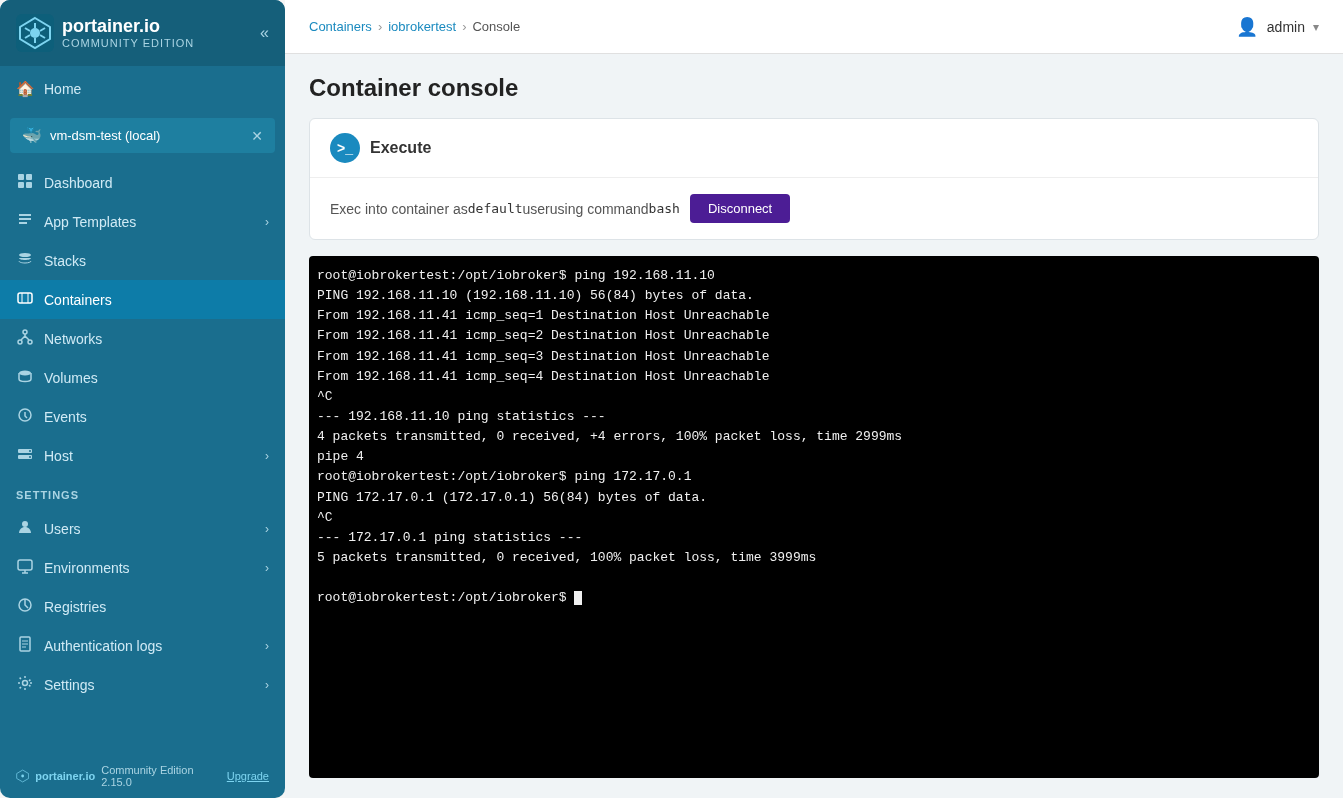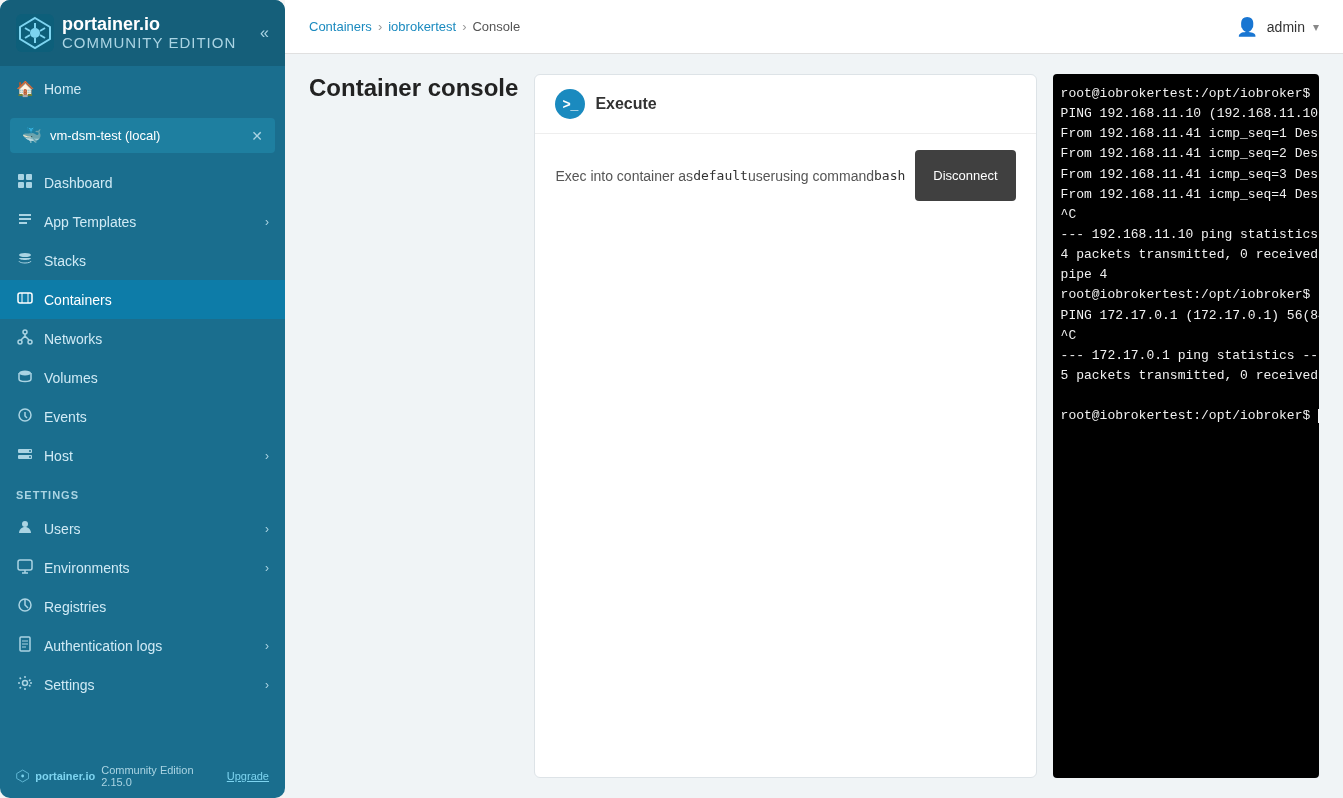--- a/index.html
+++ b/index.html
@@ -38,21 +38,21 @@
       display: flex;
       flex-direction: column;
       line-height: 1.1;
     }
     .logo-title {
       font-size: 18px;
       font-weight: 700;
       color: #fff;
     }
     .logo-subtitle {
-      font-size: 15px;
+      font-size: 11px;
       color: #aad4e3;
       letter-spacing: 1px;
       text-transform: uppercase;
     }
     .chevron-double {
       font-size: 16px;
       color: #aad4e3;
       cursor: pointer;
     }
 
@@ -142,20 +142,21 @@
     }
     .user-icon { font-size: 18px; color: #888; }
     .user-label { font-size: 14px; color: #333; font-weight: 500; }
     .user-chevron { font-size: 12px; color: #888; }
 
     .page-content {
       flex: 1;
       padding: 20px 24px;
       overflow-y: auto;
       display: flex;
+      flex-direction: column;
       gap: 16px;
     }
 
     .page-title {
       font-size: 24px;
       font-weight: 600;
       color: #222;
     }
 
     .execute-card {
@@ -192,25 +193,25 @@
     }
     .execute-card-body {
       padding: 16px 20px;
       display: flex;
       align-items: center;
       flex-wrap: wrap;
     }
     .exec-text { font-size: 14px; color: #555; }
     .exec-mono { font-family: monospace; font-size: 13px; color: #333; }
     .disconnect-btn {
-      background: #404040;
+      background: #4c1d95;
       color: #fff;
       border: none;
       border-radius: 4px;
-      padding: 18px 18px;
+      padding: 7px 18px;
       font-size: 13px;
       cursor: pointer;
       margin-left: 10px;
     }
 
     .terminal-wrapper {
       background: #000;
       border-radius: 4px;
       overflow: hidden;
       flex: 1;

